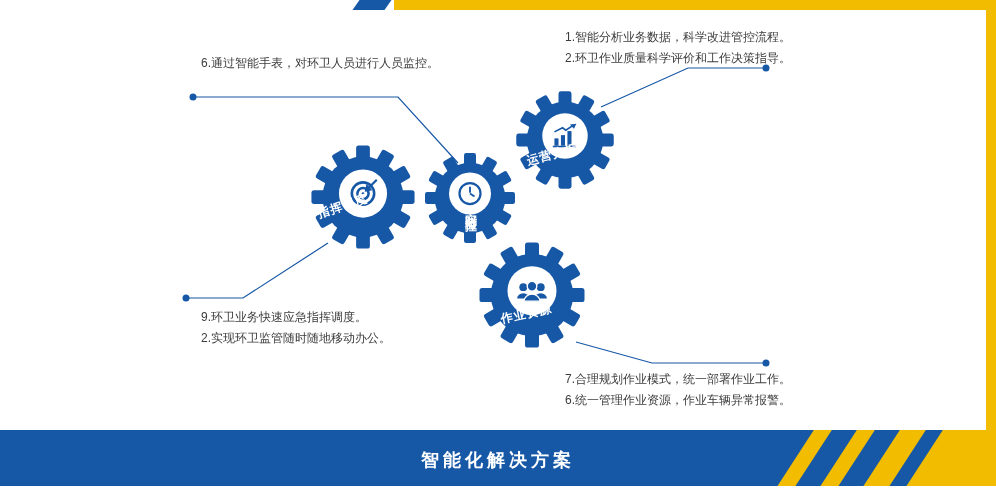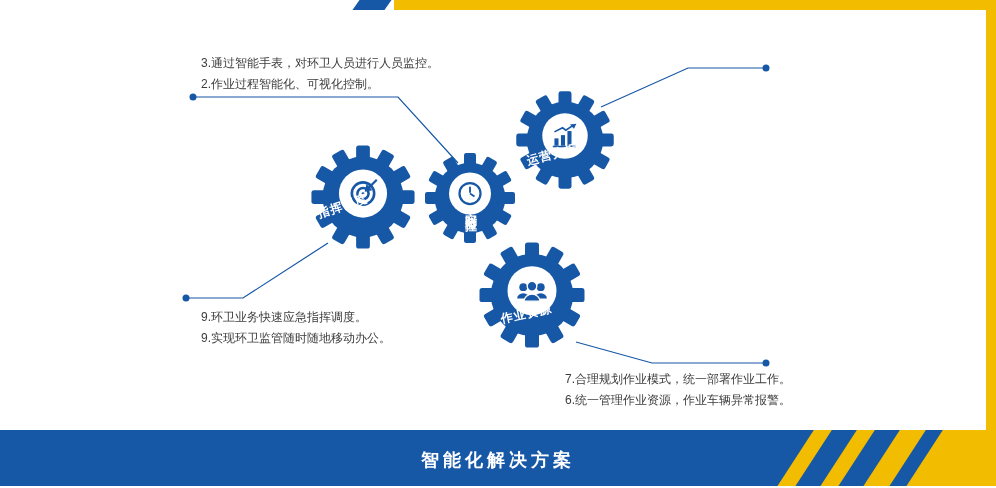--- a/index.html
+++ b/index.html
@@ -106,28 +106,31 @@
       <path d="M-17,8 a7,6 0 0 1 14,0 z"></path>
       <circle cx="10" cy="-5" r="4.5"></circle>
       <path d="M3,8 a7,6 0 0 1 14,0 z"></path>
       <circle cx="0" cy="-6" r="5.5" stroke="#ffffff" stroke-width="1.5"></circle>
       <path d="M-9,11 a9,8 0 0 1 18,0 z" stroke="#ffffff" stroke-width="1.5"></path>
     </g>
   </svg>
   <div class="gear-label" style="left:501px;top:311px;transform:rotate(-12deg)">作业资源</div>
 
   <div class="annotation" style="left:201px;top:53px">
-    <div>3.通过智能手表，对环卫人员进行人员监控。</div>
-    <div>2.作业过程智能化、可视化控制。</div>
+    <div>6.通过智能手表，对环卫人员进行人员监控。</div>
   </div>
 
+  <div class="annotation" style="left:565px;top:27px">
+    <div>1.智能分析业务数据，科学改进管控流程。</div>
+    <div>2.环卫作业质量科学评价和工作决策指导。</div>
+  </div>
 
   <div class="annotation" style="left:201px;top:307px">
     <div>9.环卫业务快速应急指挥调度。</div>
-    <div>9.实现环卫监管随时随地移动办公。</div>
+    <div>2.实现环卫监管随时随地移动办公。</div>
   </div>
 
   <div class="annotation" style="left:565px;top:369px">
     <div>7.合理规划作业模式，统一部署作业工作。</div>
     <div>6.统一管理作业资源，作业车辆异常报警。</div>
   </div>
 
   <div class="footer">
     <div class="stripe" style="left:795px;width:18px"></div>
     <div class="stripe" style="left:838px;width:18px"></div>

